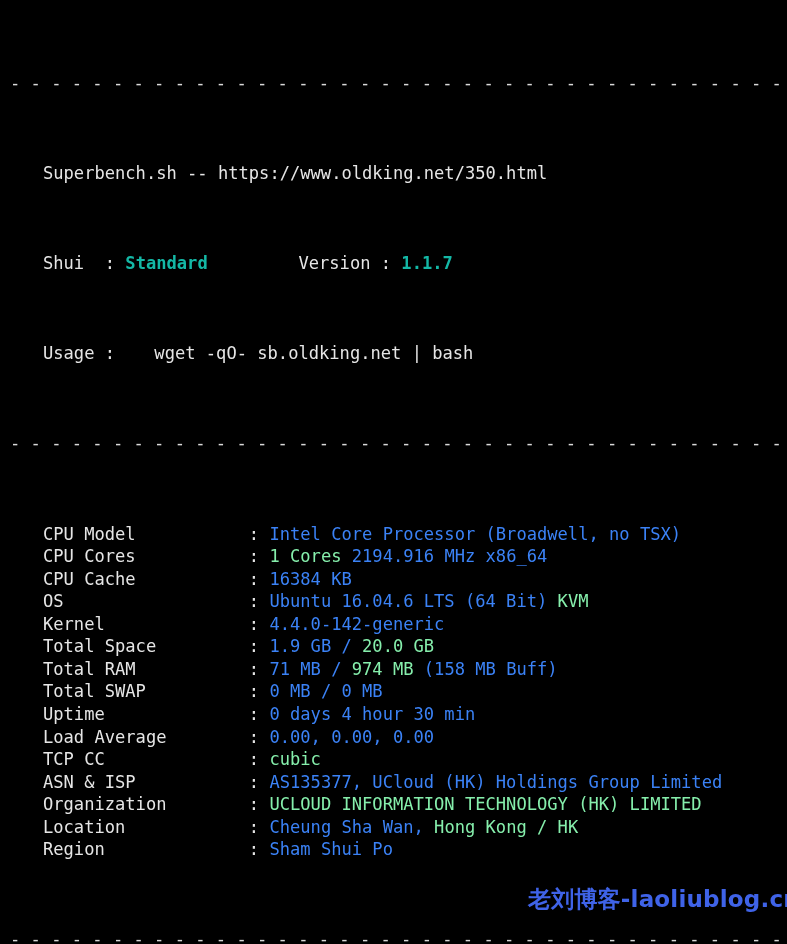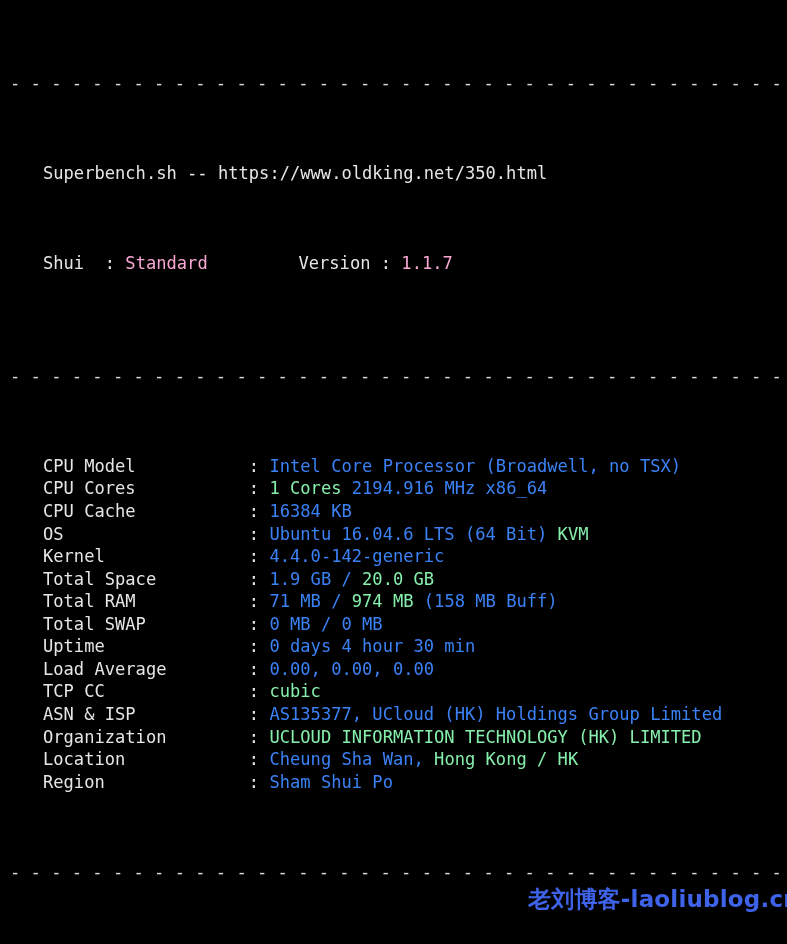--- a/index.html
+++ b/index.html
@@ -40,21 +40,21 @@
     box-sizing: border-box;
     white-space: pre;
     color: #d8d8d8;
     overflow: hidden;
   }
 
   
   .w  { color: #e6e6e6; margin-left: 29px; }   
   .c  { color: #3b82f6; }   
   .y  { color: #86efac; }   
-  .g  { color: #f9a8d4; }   
+  .g  { color: #14b8a6; font-weight: bold; }   
 
   .wm {
     position: absolute;
     left: 528px;
     top: 888px;
     color: #3f63e8;
     font-family: "DejaVu Sans", "Liberation Sans", sans-serif;
     font-size: 23px;
     font-weight: bold;
     letter-spacing: 0.2px;
@@ -67,20 +67,21 @@
 <body>
 
 <div id="terminal">
 
   <div class="sep">- - - - - - - - - - - - - - - - - - - - - - - - - - - - - - - - - - - - - - - - - - - - - - -</div>
 
   <div class="line"><span class="w">Superbench.sh -- https://www.oldking.net/350.html</span></div>
 
   <div class="line"><span class="w" id="mode-label-slot">Shui  : </span><span class="g" id="mode-value-slot">Standard</span><span class="w" id="version-label-slot">      Version : </span><span class="g">1.1.7</span></div>
 
+  <div class="line"><span class="w" id="usage-label-slot">Usage : </span><span class="w">wget -qO- sb.oldking.net | bash</span></div>
 
   <div class="sep">- - - - - - - - - - - - - - - - - - - - - - - - - - - - - - - - - - - - - - - - - - - - - - -</div>
 
   <div id="sysinfo-block"><div class="line"><span class="w">CPU Model           : </span><span class="c">Intel Core Processor (Broadwell, no TSX)</span></div><div class="line"><span class="w">CPU Cores           : </span><span class="y">1 Cores</span><span class="c"> 2194.916 MHz x86_64</span></div><div class="line"><span class="w">CPU Cache           : </span><span class="c">16384 KB</span></div><div class="line"><span class="w">OS                  : </span><span class="c">Ubuntu 16.04.6 LTS (64 Bit)</span><span class="y"> KVM</span></div><div class="line"><span class="w">Kernel              : </span><span class="c">4.4.0-142-generic</span></div><div class="line"><span class="w">Total Space         : </span><span class="c">1.9 GB</span><span class="c"> / </span><span class="y">20.0 GB</span></div><div class="line"><span class="w">Total RAM           : </span><span class="c">71 MB</span><span class="c"> / </span><span class="y">974 MB</span><span class="c"> (158 MB Buff)</span></div><div class="line"><span class="w">Total SWAP          : </span><span class="c">0 MB / 0 MB</span></div><div class="line"><span class="w">Uptime              : </span><span class="c">0 days 4 hour 30 min</span></div><div class="line"><span class="w">Load Average        : </span><span class="c">0.00, 0.00, 0.00</span></div><div class="line"><span class="w">TCP CC              : </span><span class="y">cubic</span></div><div class="line"><span class="w">ASN &amp; ISP           : </span><span class="c">AS135377, UCloud (HK) Holdings Group Limited</span></div><div class="line"><span class="w">Organization        : </span><span class="y">UCLOUD INFORMATION TECHNOLOGY (HK) LIMITED</span></div><div class="line"><span class="w">Location            : </span><span class="c">Cheung Sha Wan,</span><span class="y"> Hong Kong / HK</span></div><div class="line"><span class="w">Region              : </span><span class="c">Sham Shui Po</span></div></div>
 
   <div class="sep">- - - - - - - - - - - - - - - - - - - - - - - - - - - - - - - - - - - - - - - - - - - - - - -</div>
 
   
 
   

